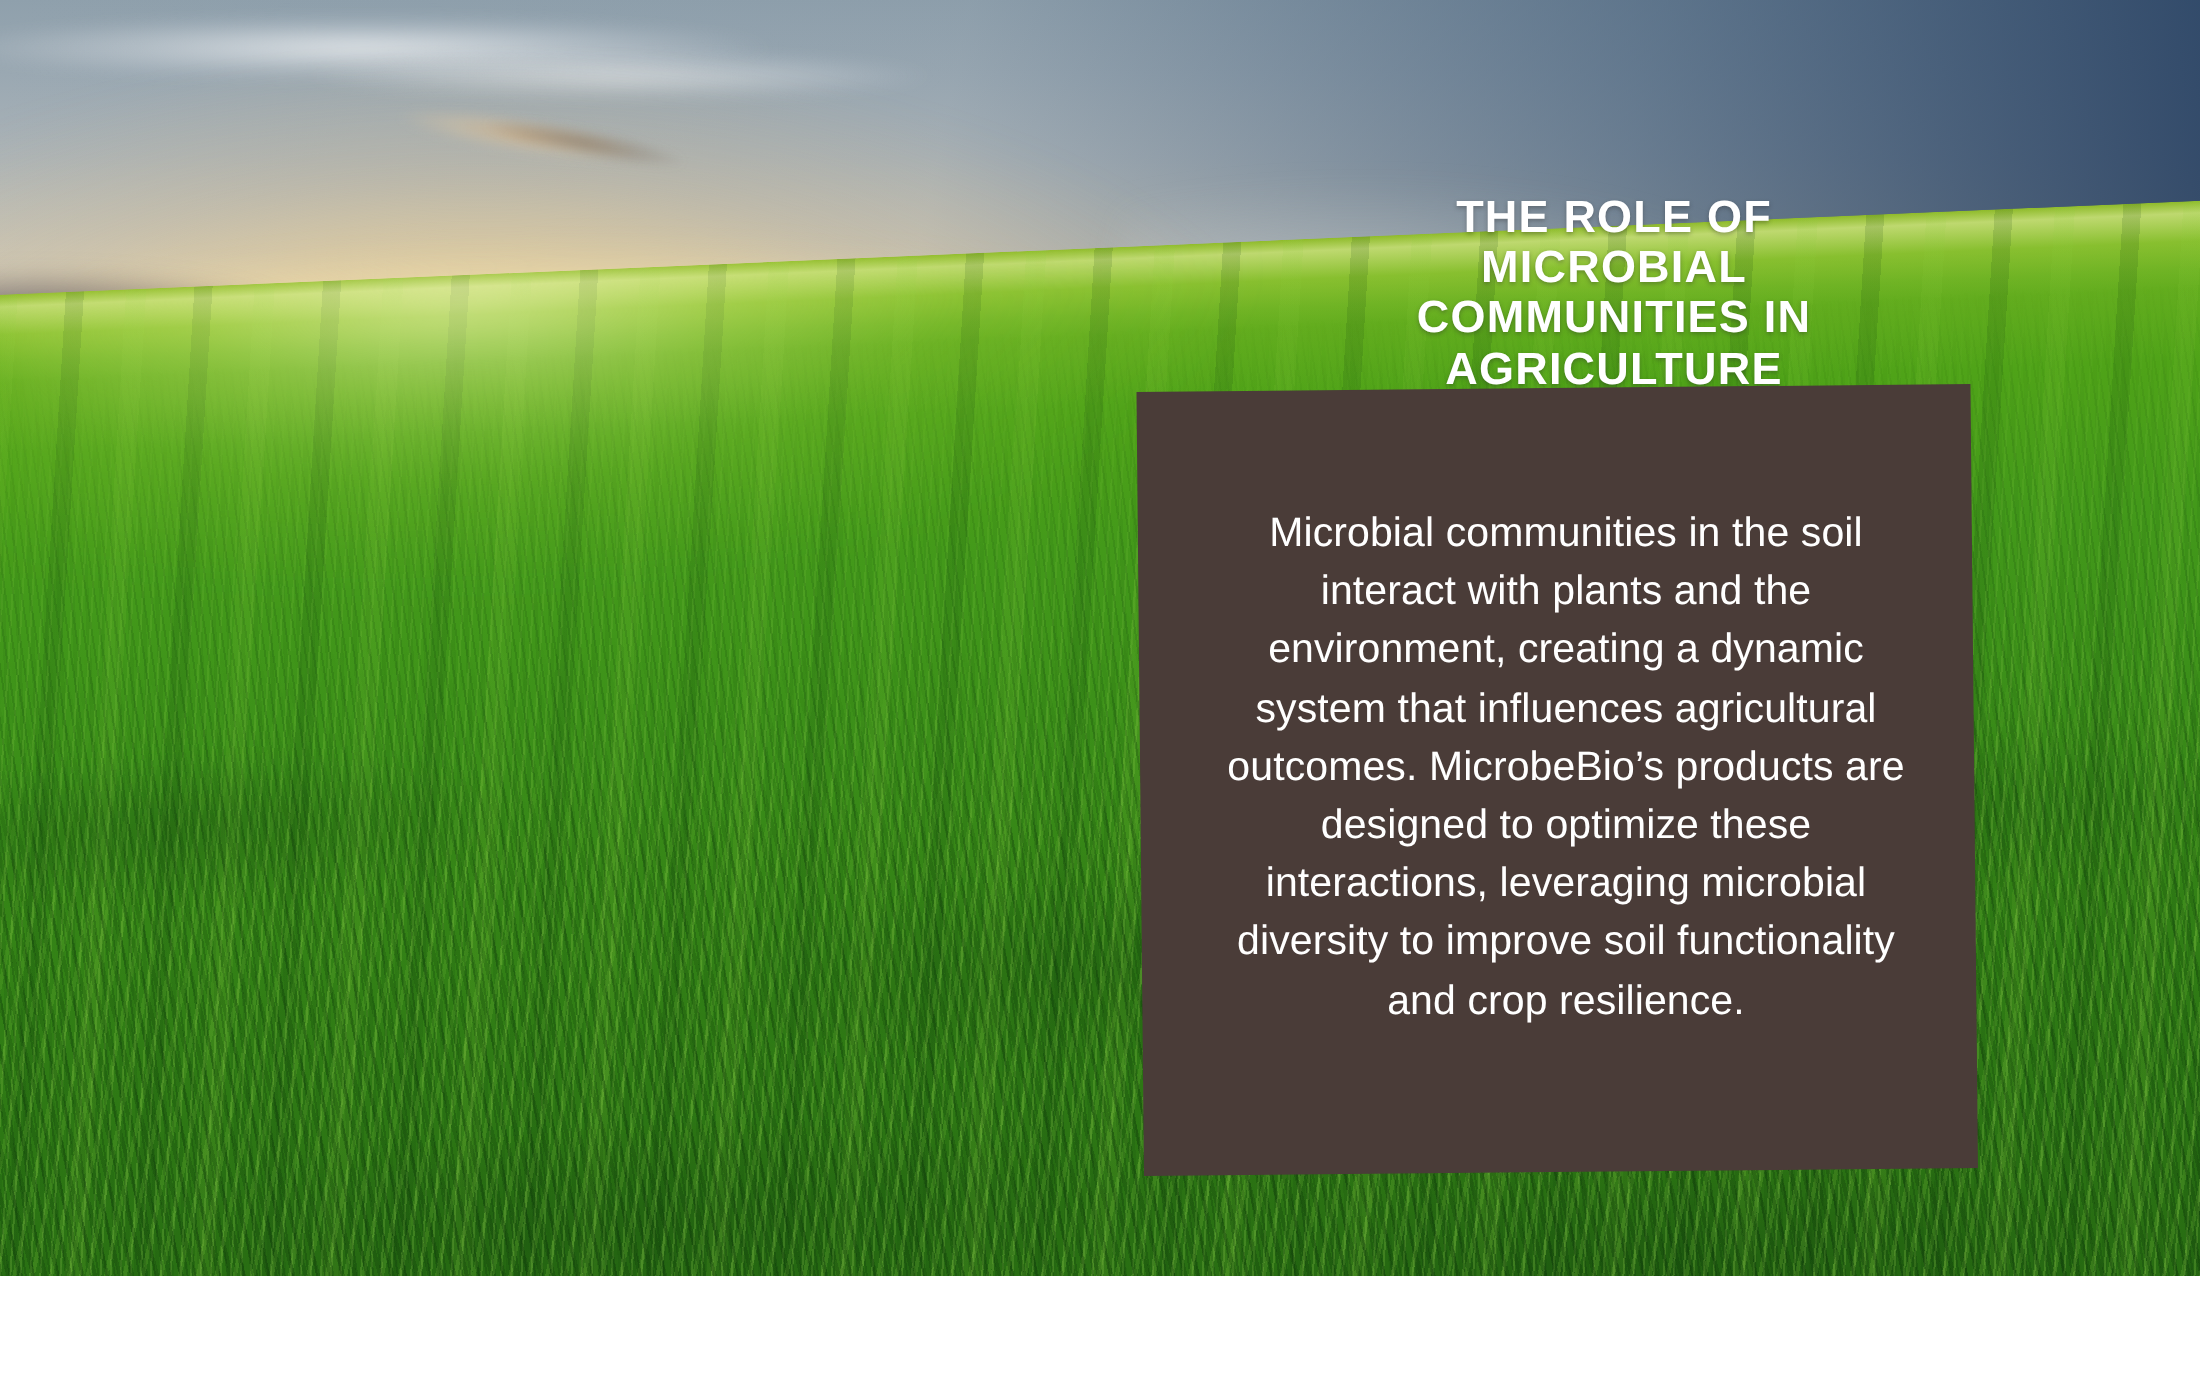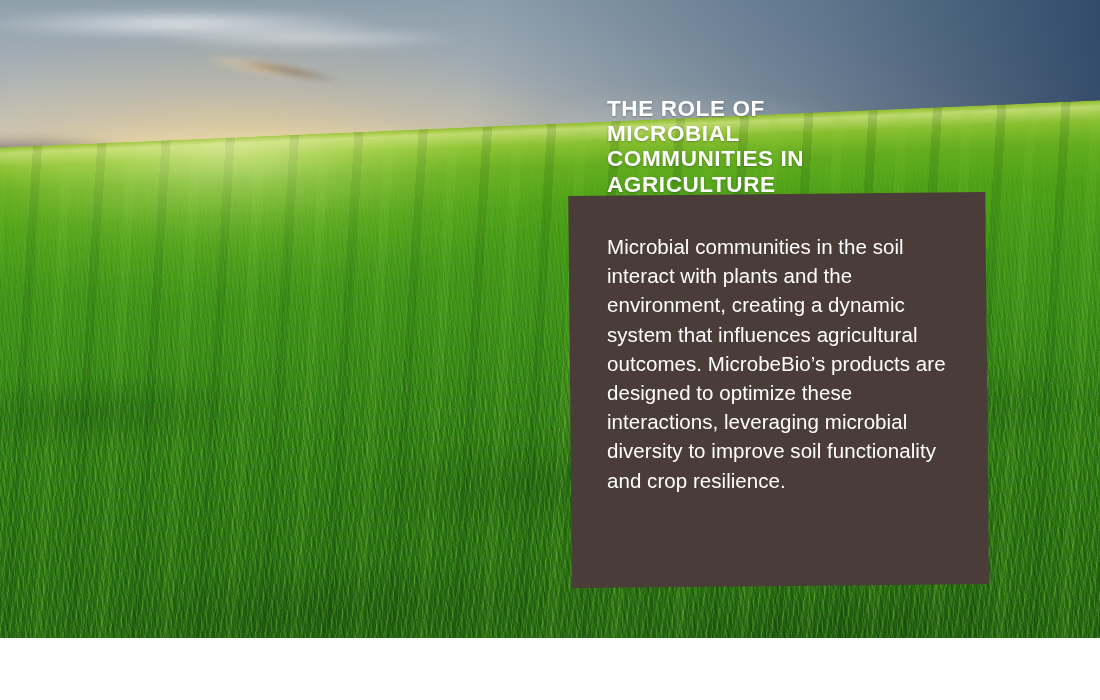--- a/index.html
+++ b/index.html
@@ -8,20 +8,21 @@
     width:1100px; height:700px;
     background:#ffffff;
     font-family:"Liberation Sans", sans-serif;
     overflow:hidden;
   }
 
   #page{
     position:relative;
     width:1100px; height:700px;
     background:#ffffff;
+    text-align:center;
   }
 
   
   #hero{
     position:absolute;
     left:0; top:0;
     width:1100px; height:638px;
     overflow:hidden;
     background:#0a3d0a;
   }
@@ -243,21 +244,21 @@
   #panel{
     position:absolute;
     left:572px; top:196px;
     width:417px; height:392px;
     background:#4a3c38;
     transform:rotate(-0.55deg);
     transform-origin:0 100%;
   }
   #panel-inner{
     position:absolute;
-    left:572px; top:188px;
+    left:572px; top:208px;
     width:417px; height:392px;
   }
   #body-text{
     position:absolute;
     left:35px; top:44px;
     width:352px;
     color:#ffffff;
     font-size:20.5px;
     line-height:1.425;
     letter-spacing:0.05px;

